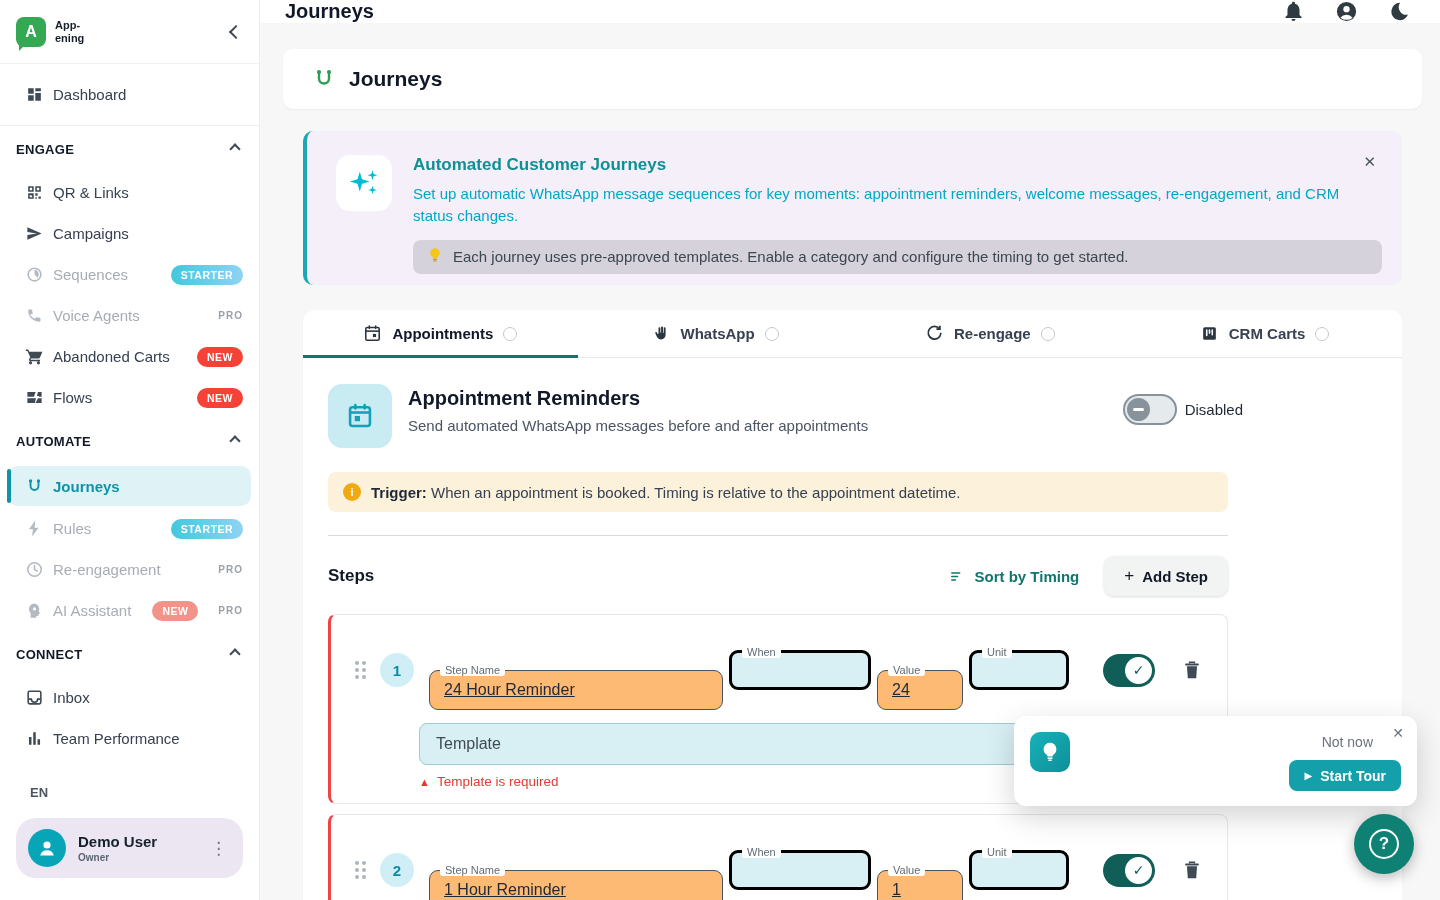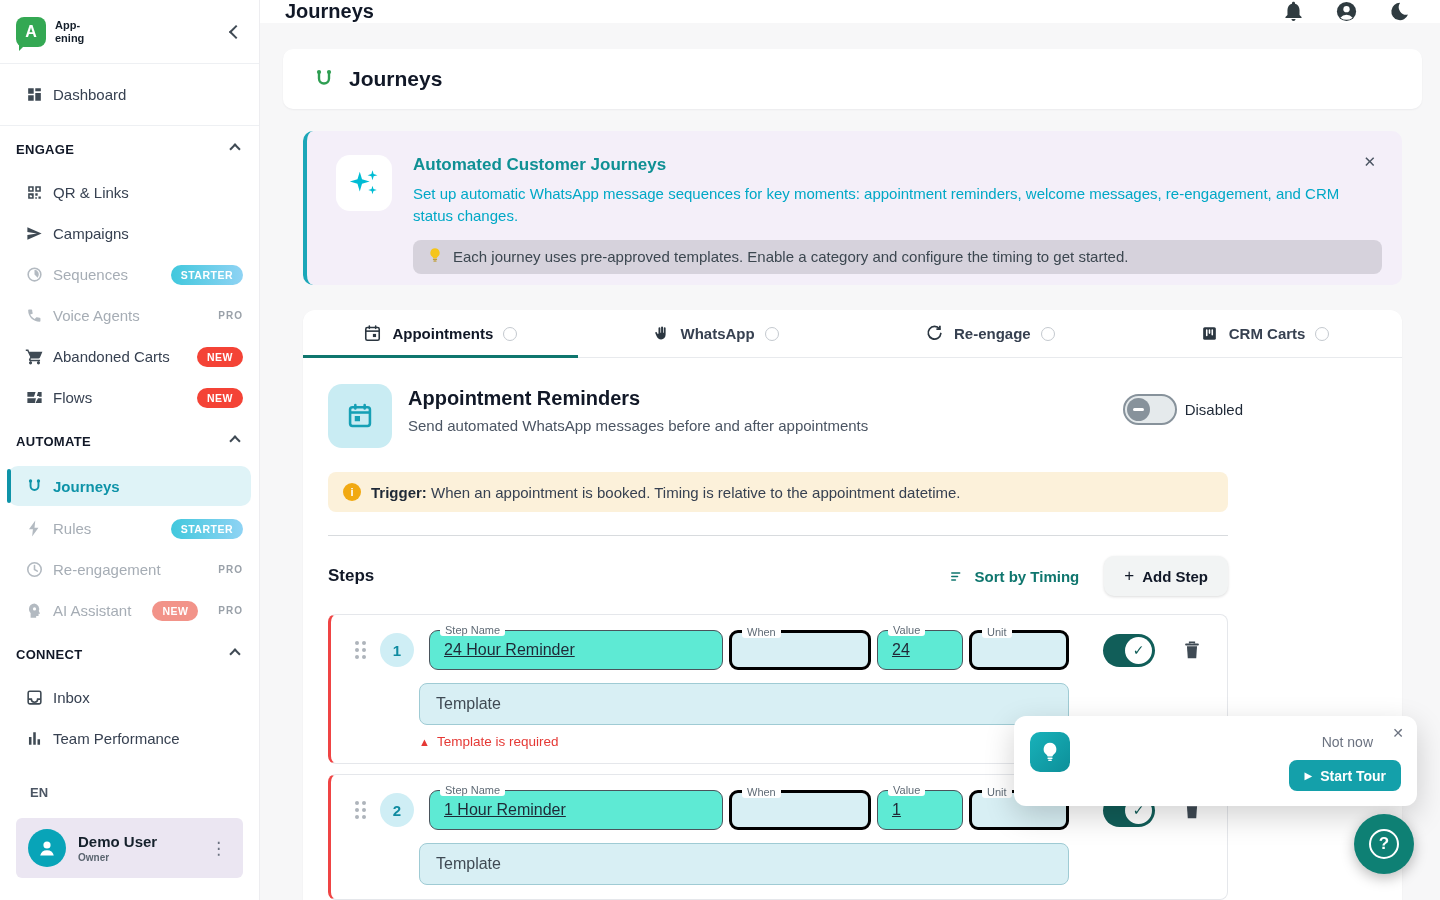--- a/index.html
+++ b/index.html
@@ -28,21 +28,21 @@
   .active-wrap::before { content:""; position:absolute; left:7px; top:5px; width:4px; height:34px; background:#0e93a8; border-radius:3px; }
   .active-pill { flex:1; height:40px; background:#dff3f7; border-radius:10px; display:flex; align-items:center; padding:0 8px 0 16px; gap:9px; font-size:15px; font-weight:600; color:#0e93a8; cursor:pointer; }
   .active-pill .nicon { color:#0e93a8; }
   .badge { margin-left:auto; font-size:10.5px; font-weight:bold; letter-spacing:.5px; color:#fff; padding:4px 10px; border-radius:999px; }
   .badge.starter { background:linear-gradient(90deg,#41c8dd,#8fd3f4); }
   .badge.new { background:#f44336; }
   .badge.new-soft { background:#f29389; margin-left:12px; }
   .pro-tag { margin-left:auto; font-size:10px; font-weight:bold; letter-spacing:1px; color:#9aa1a9; }
   .side-footer { position:absolute; left:0; bottom:0; width:100%; height:135px; background:#fff; padding:14px 16px 0 16px; }
   .lang { font-size:13px; font-weight:600; color:#4b5563; margin:6px 0 18px 14px; cursor:pointer; }
-  .user-card { height:60px; background:#ebe6f2; border-radius:6px; display:flex; align-items:center; padding:0 10px 0 12px; gap:12px; cursor:pointer; }
+  .user-card { height:60px; background:#ebe6f2; border-radius:20px; display:flex; align-items:center; padding:0 10px 0 12px; gap:12px; cursor:pointer; }
   .avatar { width:38px; height:38px; border-radius:50%; background:#08a4b8; display:flex; align-items:center; justify-content:center; }
   .avatar svg { width:24px; height:24px; }
   .uname { font-size:15px; font-weight:bold; color:#14202b; }
   .urole { font-size:10px; color:#5b6570; margin-top:2px;font-weight:bold; }
   .udots { margin-left:auto; font-size:17px; color:#6b7280; cursor:pointer; padding:4px 6px; }
 
   
   .main { flex:1; display:flex; flex-direction:column; }
   .topbar { height:64px; background:#fff; display:flex; align-items:center; padding:0 34px 0 25px; }
   .topbar-title { font-size:20px; font-weight:bold; color:#111827; }
@@ -104,21 +104,21 @@
   .add-step .plus { font-size:17px; font-weight:400; }
 
   .step-card { margin-top:18px; width:900px; background:#fff; border:1px solid #e5e7eb; border-left:3px solid #ef4444; border-radius:8px; padding:15px 24px 14px 24px; }
   .step-card + .step-card { margin-top:10px; }
   .step-row1 { display:flex; align-items:center; }
   .drag { display:grid; grid-template-columns:repeat(2,4px); grid-gap:3px; cursor:grab; margin-right:14px; }
   .drag i { width:4px; height:4px; background:#aeb4bb; border-radius:50%; }
   .step-num { width:34px; height:34px; border-radius:50%; background:#cfeef5; color:#0f8ba0; font-size:15px; font-weight:600; display:flex; align-items:center; justify-content:center; margin-right:15px; flex:0 0 34px; }
   .field { position:relative; height:40px; border-radius:9px; }
   .field > label { position:absolute; top:-7px; left:10px; background:#fff; padding:0 5px; font-size:11px; color:#5f6b76; border-radius:3px; z-index:1; }
-  .field.white { background:#5eead4; border:1.5px solid #4a545c; }
+  .field.white { background:#fdba74; border:1.5px solid #4a545c;margin-top:40px; }
   .field.cyan { background:#d8eff4; border:3px solid #000000; }
   .field input { position:absolute; inset:0; width:100%; height:100%; border:none; background:transparent; padding:0 14px; font-size:16px; color:#1f2937; font-family:inherit; outline:none;text-decoration:underline; }
   .f-name { width:294px; margin-right:6px; }
   .f-when { width:142px; margin-right:6px; }
   .f-value { width:86px; margin-right:6px; }
   .f-unit { width:100px; }
   .toggle-on { position:relative; width:52px; height:33px; background:#115e59; border-radius:17px; margin-left:auto; cursor:pointer; flex:0 0 52px; }
   .toggle-on .knob { position:absolute; right:3px; top:3px; width:27px; height:27px; background:#fff; border-radius:50%; display:flex; align-items:center; justify-content:center; color:#115e59; font-size:14px; font-weight:bold; }
   .trash { margin-left:26px; width:22px; height:22px; color:#3f4a54; cursor:pointer; }
   .trash svg { width:22px; height:22px; }

